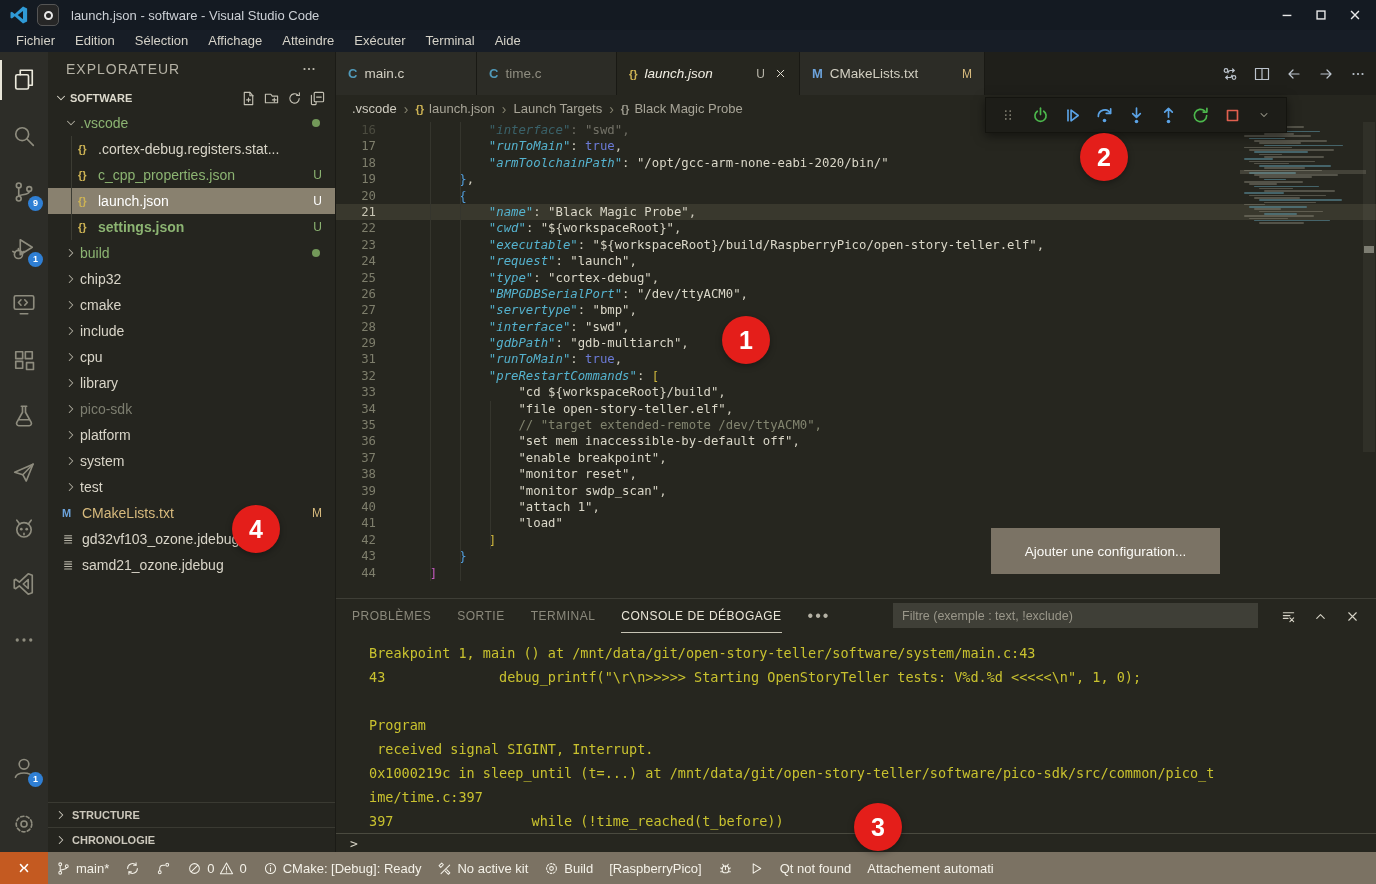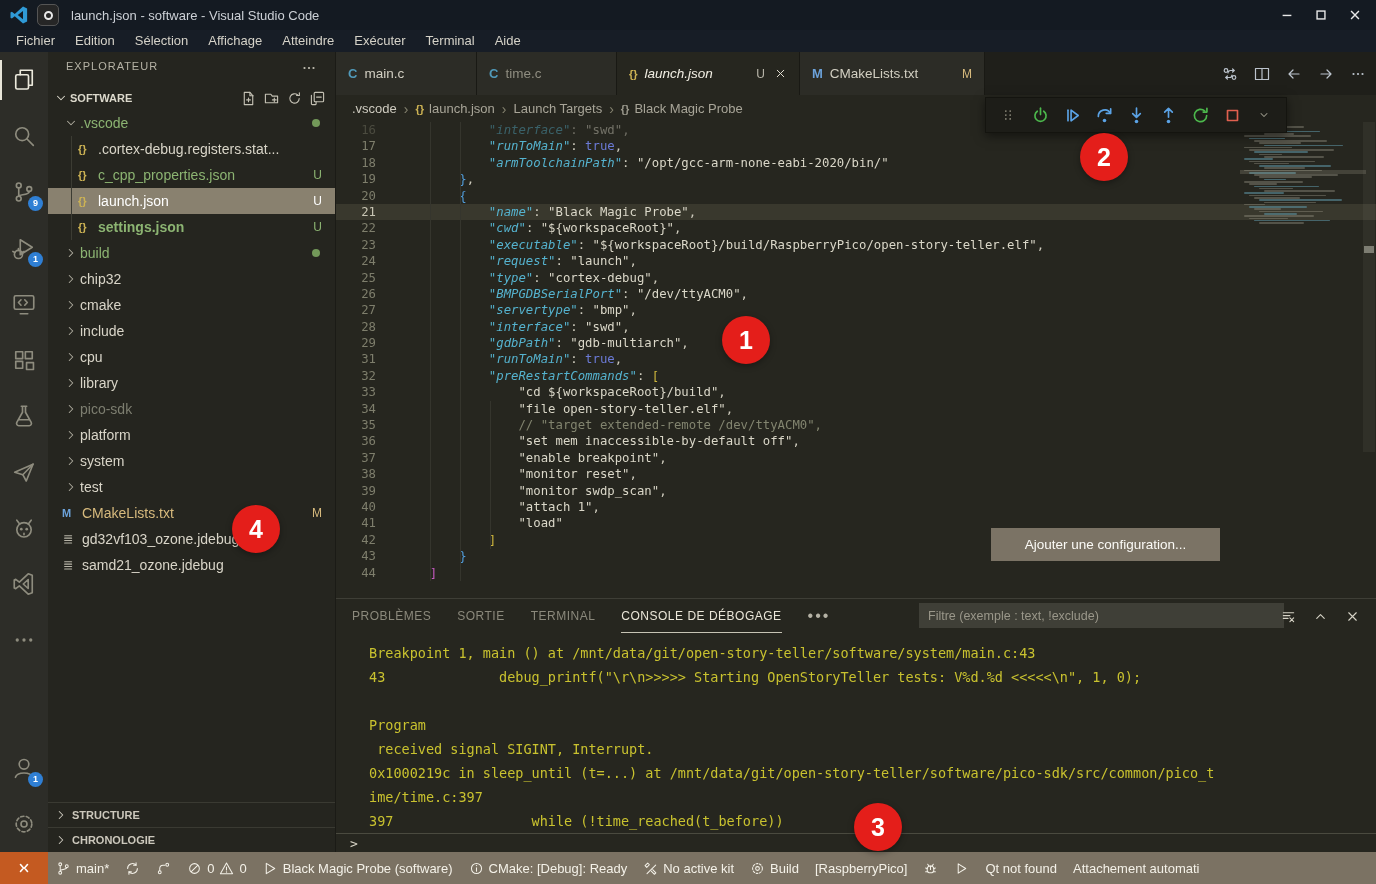--- a/index.html
+++ b/index.html
@@ -25,21 +25,21 @@
 
   .activitybar { width:48px; background:#2d2d28; display:flex; flex-direction:column; align-items:center; flex:none; }
   .act-item { width:48px; height:56px; display:grid; place-items:center; color:#8e8c7e; position:relative; }
   .act-item.active { color:#eceadd; }
   .act-item.active::before { content:""; position:absolute; left:0; top:8px; bottom:8px; width:2px; background:#e8e5d9; }
   .act-badge { position:absolute; right:5px; bottom:9px; background:#2f7fd4; color:#fff; font-size:9px;
     font-weight:bold; border-radius:8px; min-width:15px; height:15px; line-height:15px; text-align:center; }
   .act-spacer { margin-top:auto; }
 
   .sidebar { width:288px; background:#25251f; border-right:1px solid #1b1b16; display:flex; flex-direction:column; flex:none; color:#d6d3c6; }
-  .sb-head { height:34px; display:flex; padding:8px 18px; font-size:11px; letter-spacing:1px; color:#b5b2a5; flex:none; }
+  .sb-head { height:34px; display:flex; align-items:center; padding:0 18px; font-size:14px; letter-spacing:1px; color:#b5b2a5; flex:none; }
   .sb-head .dots { margin-left:auto; color:#c4c1b4; }
   .section-row { height:24px; display:flex; align-items:center; font-weight:bold; font-size:11px; padding-left:4px; color:#dcd9cc; flex:none; }
   .section-actions { margin-left:auto; display:flex; gap:8px; padding-right:10px; color:#c4c1b4; font-weight:normal; }
   .tree { flex:none; }
   .titem { height:26px; display:flex; align-items:center; font-size:14px; padding-left:14px; position:relative; color:#d9d5c8; }
   .titem .chev { width:18px; flex:none; color:#aeab9e; display:grid; place-items:center; }
   .titem .ficon { width:20px; flex:none; font-weight:bold; font-size:11px; }
   .titem.child { padding-left:30px; }
   .titem.child::before { content:""; position:absolute; left:23px; top:0; bottom:0; border-left:1px solid #3c3c33; }
   .titem.green { color:#8cb472; } .titem.graytxt { color:#7d7e70; } .titem.mod { color:#d7ba7d; }
@@ -80,34 +80,34 @@
   .cl.hl .ln { color:#c8c5b4; }
   .tk-k { color:#55b3cf; font-style:italic; } .tk-s { color:#dad7c8; } .tk-p { color:#cfccbe; }
   .tk-b { color:#6b7ad6; } .tk-c { color:#82846f; } .tk-y { color:#ceb63d; } .tk-u { color:#519ddb; } .tk-m { color:#c45ac0; }
   .iguide { position:absolute; top:0; border-left:1px solid #35352d; }
   .minimap { position:absolute; right:14px; top:2px; width:118px; }
   .mrow { height:1.6px; margin-bottom:.7px; border-radius:1px; }
   .mm-hl { position:absolute; left:-4px; right:-4px; height:4px; background:rgba(205,202,180,.18); }
   .vscroll { position:absolute; right:0; top:0; width:14px; height:476px; }
   .vthumb { position:absolute; top:0; right:1px; width:12px; height:330px; background:rgba(140,140,125,.10); }
   .vmark { position:absolute; top:124px; right:2px; width:10px; height:7px; background:rgba(220,220,205,.45); }
-  .add-config-btn { position:absolute; left:655px; top:406px; width:229px; height:33px; background:#7b7365;
+  .add-config-btn { position:absolute; left:655px; top:406px; width:229px; height:46px; background:#7b7365;
     color:#fbfaf6; font-size:13.5px; border:none; font-family:"Liberation Sans", sans-serif; display:grid; place-items:center; }
 
   .debug-toolbar { position:absolute; left:649px; top:45px; height:36px; background:#1d1d18; border:1px solid #14140f;
     box-shadow:0 3px 10px rgba(0,0,0,.5); display:flex; align-items:center; padding:0 8px; gap:4px; z-index:20; }
   .dbtn { width:28px; height:28px; display:grid; place-items:center; }
 
   
   .panel { height:254px; border-top:1px solid #3e3e36; background:#26261f; display:flex; flex-direction:column; flex:none; position:relative; }
   .panel-head { height:34px; display:flex; align-items:center; padding-left:16px; position:relative; flex:none; }
   .ptab { margin-right:26px; font-size:12px; letter-spacing:.5px; color:#8b897c; height:34px; line-height:34px; }
   .ptab.active { color:#eae6d8; border-bottom:1px solid #c6c3b4; }
   .p-ellipsis { color:#b5b2a5; letter-spacing:2px; }
-  .pfilter { position:absolute; left:583px; top:4px; width:365px; height:25px; background:#3f3f37; border:none;
+  .pfilter { position:absolute; left:557px; top:4px; width:365px; height:25px; background:#3f3f37; border:none;
     color:#bef264; font-size:12.5px; padding:0 9px; font-family:"Liberation Sans", sans-serif; }
   .pfilter::placeholder { color:#9a978a; }
   .panel-actions { position:absolute; right:16px; top:0; height:34px; display:flex; gap:17px; align-items:center; color:#d6d3c6; }
   .panel-body { flex:none; height:200px; font-family:"DejaVu Sans Mono", monospace; font-size:13.5px;
     color:#c9c22f; padding:8px 0 0 33px; line-height:24px; white-space:pre; overflow:hidden; }
   .repl { border-top:1px solid #4a4a3f; height:19px; display:flex; align-items:center; padding-left:14px;
     color:#d8d4c6; font-size:13px; font-family:"DejaVu Sans Mono", monospace; }
 
   
   .statusbar { height:32px; background:#7b7263; display:flex; align-items:center; color:#f4f1e8; font-size:13px; overflow:hidden; }
@@ -871,28 +871,20 @@
           <path d="M8 2.2l6.5 11.3h-13z"></path>
           <path d="M8 6.5v3.2"></path>
           <circle cx="8" cy="11.7" r=".7" fill="currentColor" stroke="none"></circle>
         </svg>
       </span>
       <span>0</span>
     </div>
     <div class="st-item">
       <span style="display: grid; place-items: center;">
         <svg viewBox="0 0 16 16" width="15" height="15" fill="none" stroke="currentColor" stroke-width="1.1" stroke-linecap="round" stroke-linejoin="round">
-          <path d="M3.5 2.5l9 5.5-9 5.5z"></path>
-        </svg>
-      </span>
-      <span>Black Magic Probe (software)</span>
-    </div>
-    <div class="st-item">
-      <span style="display: grid; place-items: center;">
-        <svg viewBox="0 0 16 16" width="15" height="15" fill="none" stroke="currentColor" stroke-width="1.1" stroke-linecap="round" stroke-linejoin="round">
           <circle cx="8" cy="8" r="5.4"></circle>
           <path d="M8 7.2v3.6"></path>
           <circle cx="8" cy="4.9" r=".75" fill="currentColor" stroke="none"></circle>
         </svg>
       </span>
       <span>CMake: [Debug]: Ready</span>
     </div>
     <div class="st-item">
       <span style="display: grid; place-items: center;">
         <svg viewBox="0 0 16 16" width="15" height="15" fill="none" stroke="currentColor" stroke-width="1.1" stroke-linecap="round" stroke-linejoin="round">

